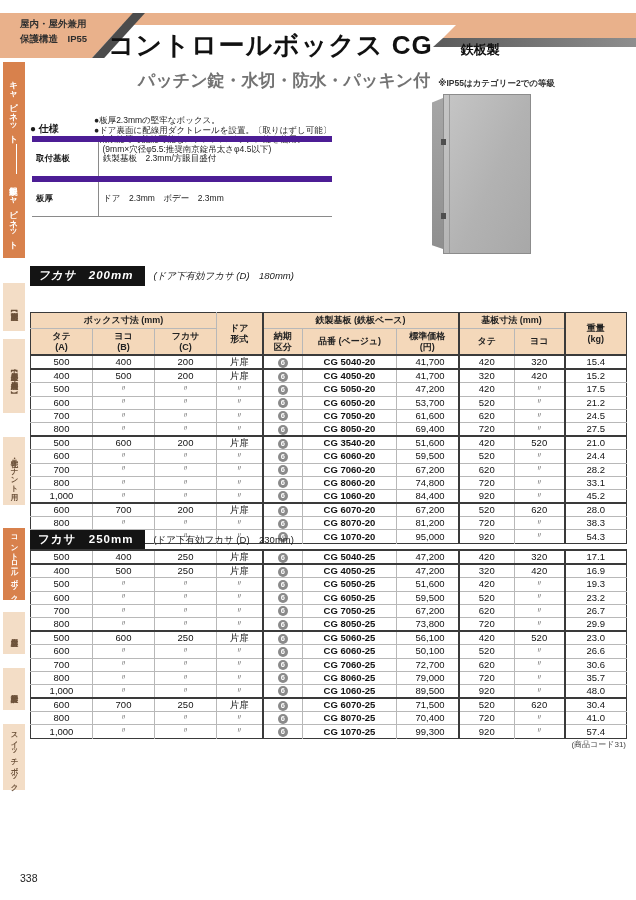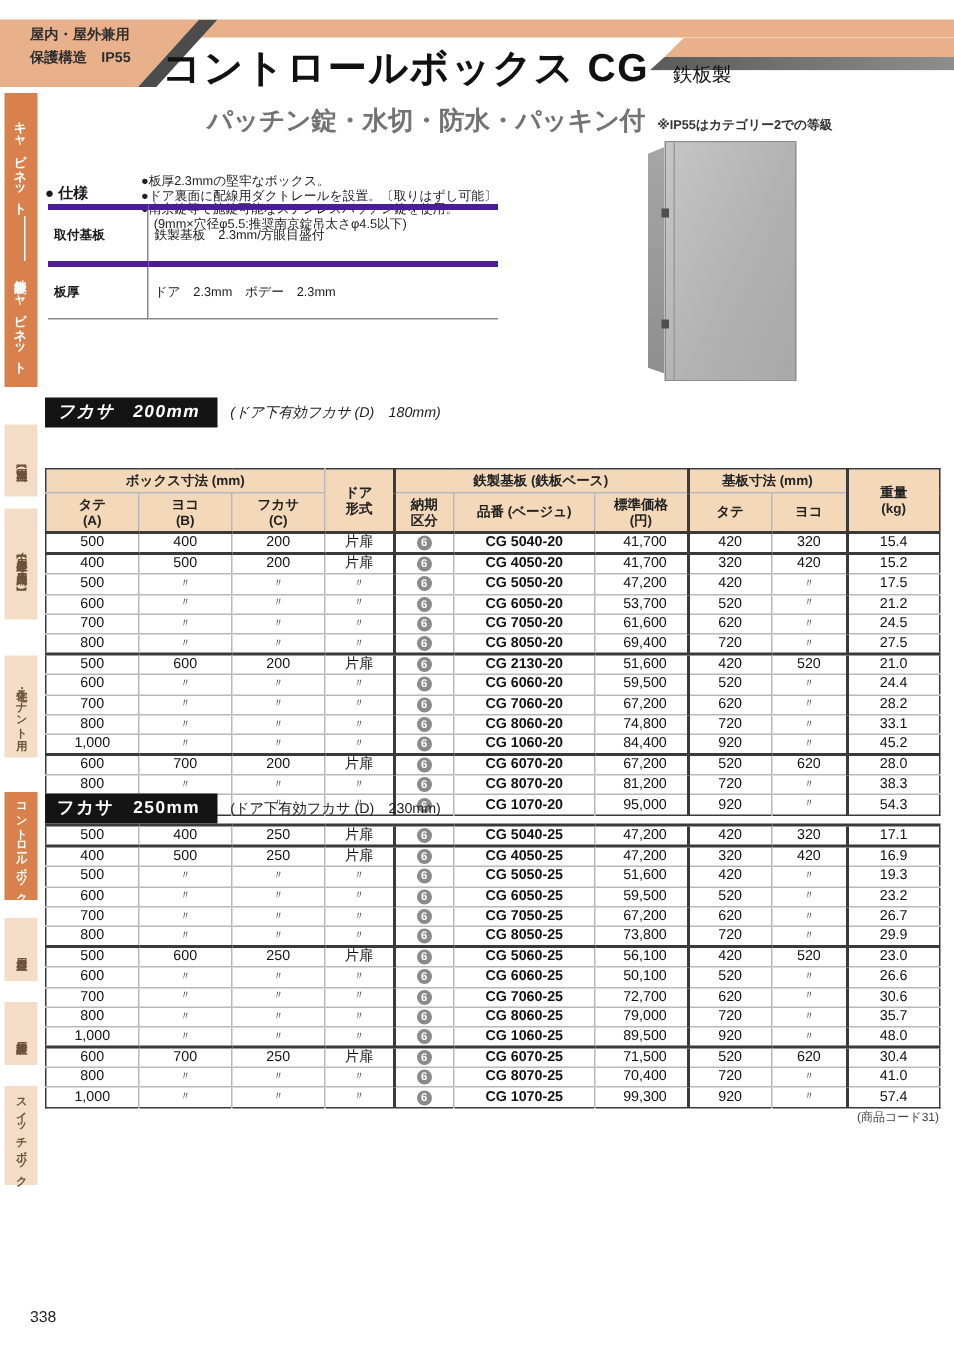--- a/index.html
+++ b/index.html
@@ -14,29 +14,29 @@
   .stripe-diag{position:absolute;left:92px;top:13px;width:53px;height:45px;background:#4c4c4c;
     clip-path:polygon(77% 0,100% 0,23% 100%,0 100%);}
   .band-right-salmon{position:absolute;left:443px;top:25px;width:193px;height:13px;background:#e9b18b;
     clip-path:polygon(13px 0,100% 0,100% 100%,0 100%);}
   .band-right-dark{position:absolute;left:433px;top:38px;width:203px;height:9px;
     background:linear-gradient(90deg,#5a5a5a,#8e8e8e);
     clip-path:polygon(10px 0,100% 0,100% 100%,0 100%);}
   .usage{position:absolute;left:20px;top:16px;font-size:9.5px;font-weight:bold;color:#2e2e2e;line-height:15px;}
   .title-row{position:absolute;left:108px;top:28px;white-space:nowrap;}
   .page-title{font-size:26px;font-weight:bold;letter-spacing:1px;color:#111;display:inline;}
-  .material{font-size:13px;font-weight:normal;margin-left:16px;color:#111;}
+  .material{font-size:13px;font-weight:bold;margin-left:28px;color:#111;}
   .subtitle-row{position:absolute;left:94px;top:69px;white-space:nowrap;}
   .subtitle{font-size:17px;font-weight:bold;color:#737373;display:inline;margin-left:44px;}
   .subtitle-note{font-size:8.5px;font-weight:bold;color:#333;margin-left:8px;}
   
   .features{position:absolute;left:94px;top:88px;font-size:8.5px;line-height:9.5px;color:#222;margin-top:28px;}
   .spec-heading{position:absolute;left:30px;top:122px;font-size:10px;font-weight:bold;}
   .spec-table{position:absolute;left:32px;top:136px;width:300px;border-collapse:collapse;}
-  .spec-table td{font-size:8.5px;padding:11px 4px;border-top:4px solid #4c1d95;height:10.5px;}
+  .spec-table td{font-size:8.5px;padding:11px 4px;border-top:6px solid #4c1d95;height:10.5px;}
   .spec-table tr:last-child td{border-bottom:1px solid #8a8a8a;}
   .spec-label{font-weight:bold;width:58px;border-right:1px solid #8a8a8a;}
   
   .product-photo{position:absolute;left:426px;top:88px;width:112px;height:170px;}
   .box-side{position:absolute;left:6px;top:10px;width:11px;height:151px;
     background:linear-gradient(#a6a6a6,#8f8f8f);clip-path:polygon(0 3%,100% 0,100% 100%,0 97.5%);}
   .box-front{position:absolute;left:17px;top:6px;width:86px;height:158px;
     background:linear-gradient(115deg,#c6c6c6,#b2b2b2 55%,#a8a8a8);border:1px solid #8c8c8c;}
   .door-seam{position:absolute;left:5px;top:0;width:1px;height:100%;background:#9a9a9a;}
   .hinge{position:absolute;left:-3px;width:5px;height:6px;background:#4e4e4e;}
@@ -251,21 +251,21 @@
         <td class="c7">720</td>
         <td class="c8 ditto">〃</td>
         <td class="c9">27.5</td>
       </tr>
       <tr class="grp">
         <td class="c0">500</td>
         <td class="c1">600</td>
         <td class="c2">200</td>
         <td class="c3">片扉</td>
         <td class="c4"><span class="badge">6</span></td>
-        <td class="c5">CG 2130-20</td>
+        <td class="c5">CG 3540-20</td>
         <td class="c6">51,600</td>
         <td class="c7">420</td>
         <td class="c8">520</td>
         <td class="c9">21.0</td>
       </tr>
       <tr>
         <td class="c0">600</td>
         <td class="c1 ditto">〃</td>
         <td class="c2 ditto">〃</td>
         <td class="c3 ditto">〃</td>

